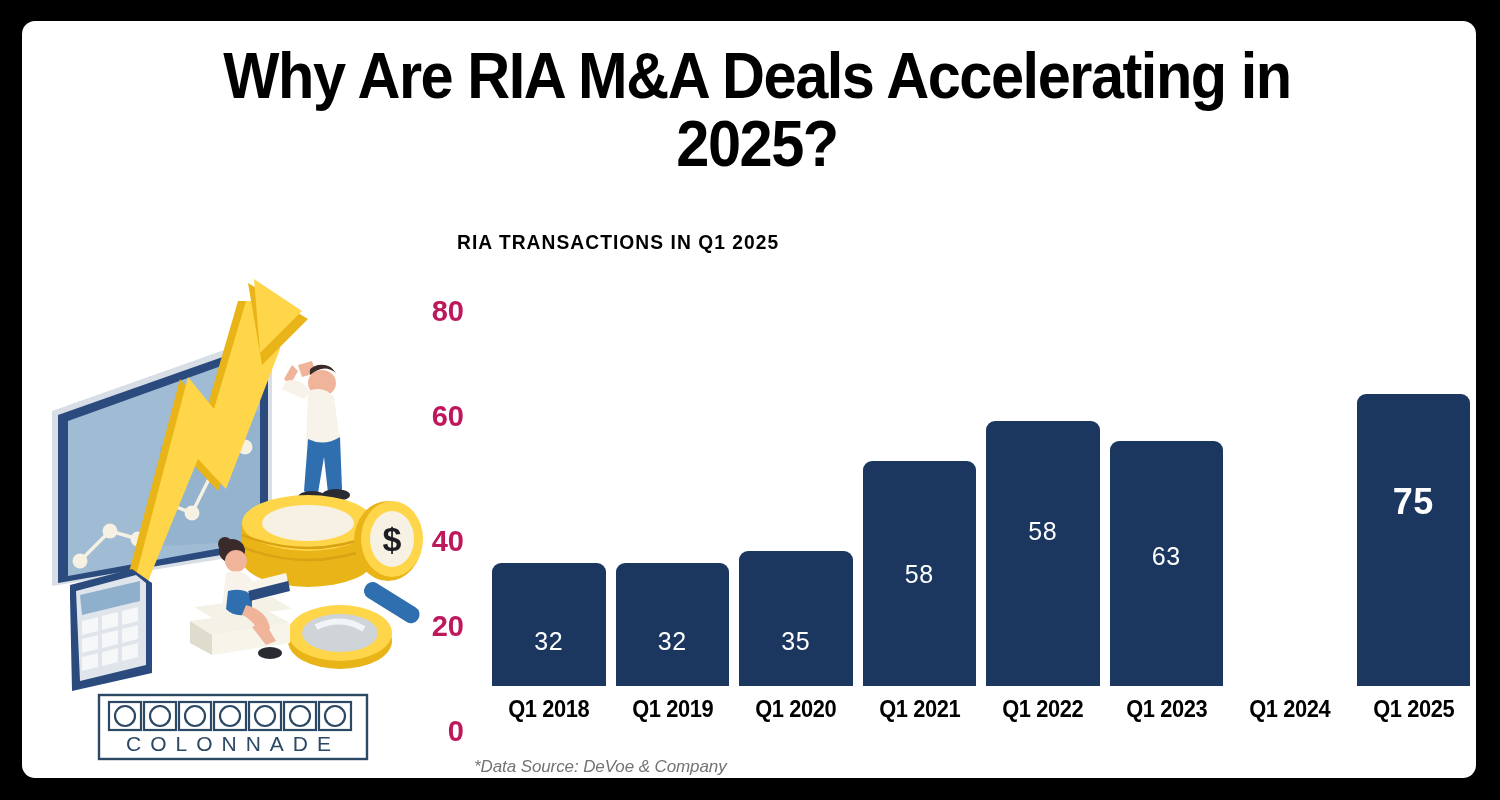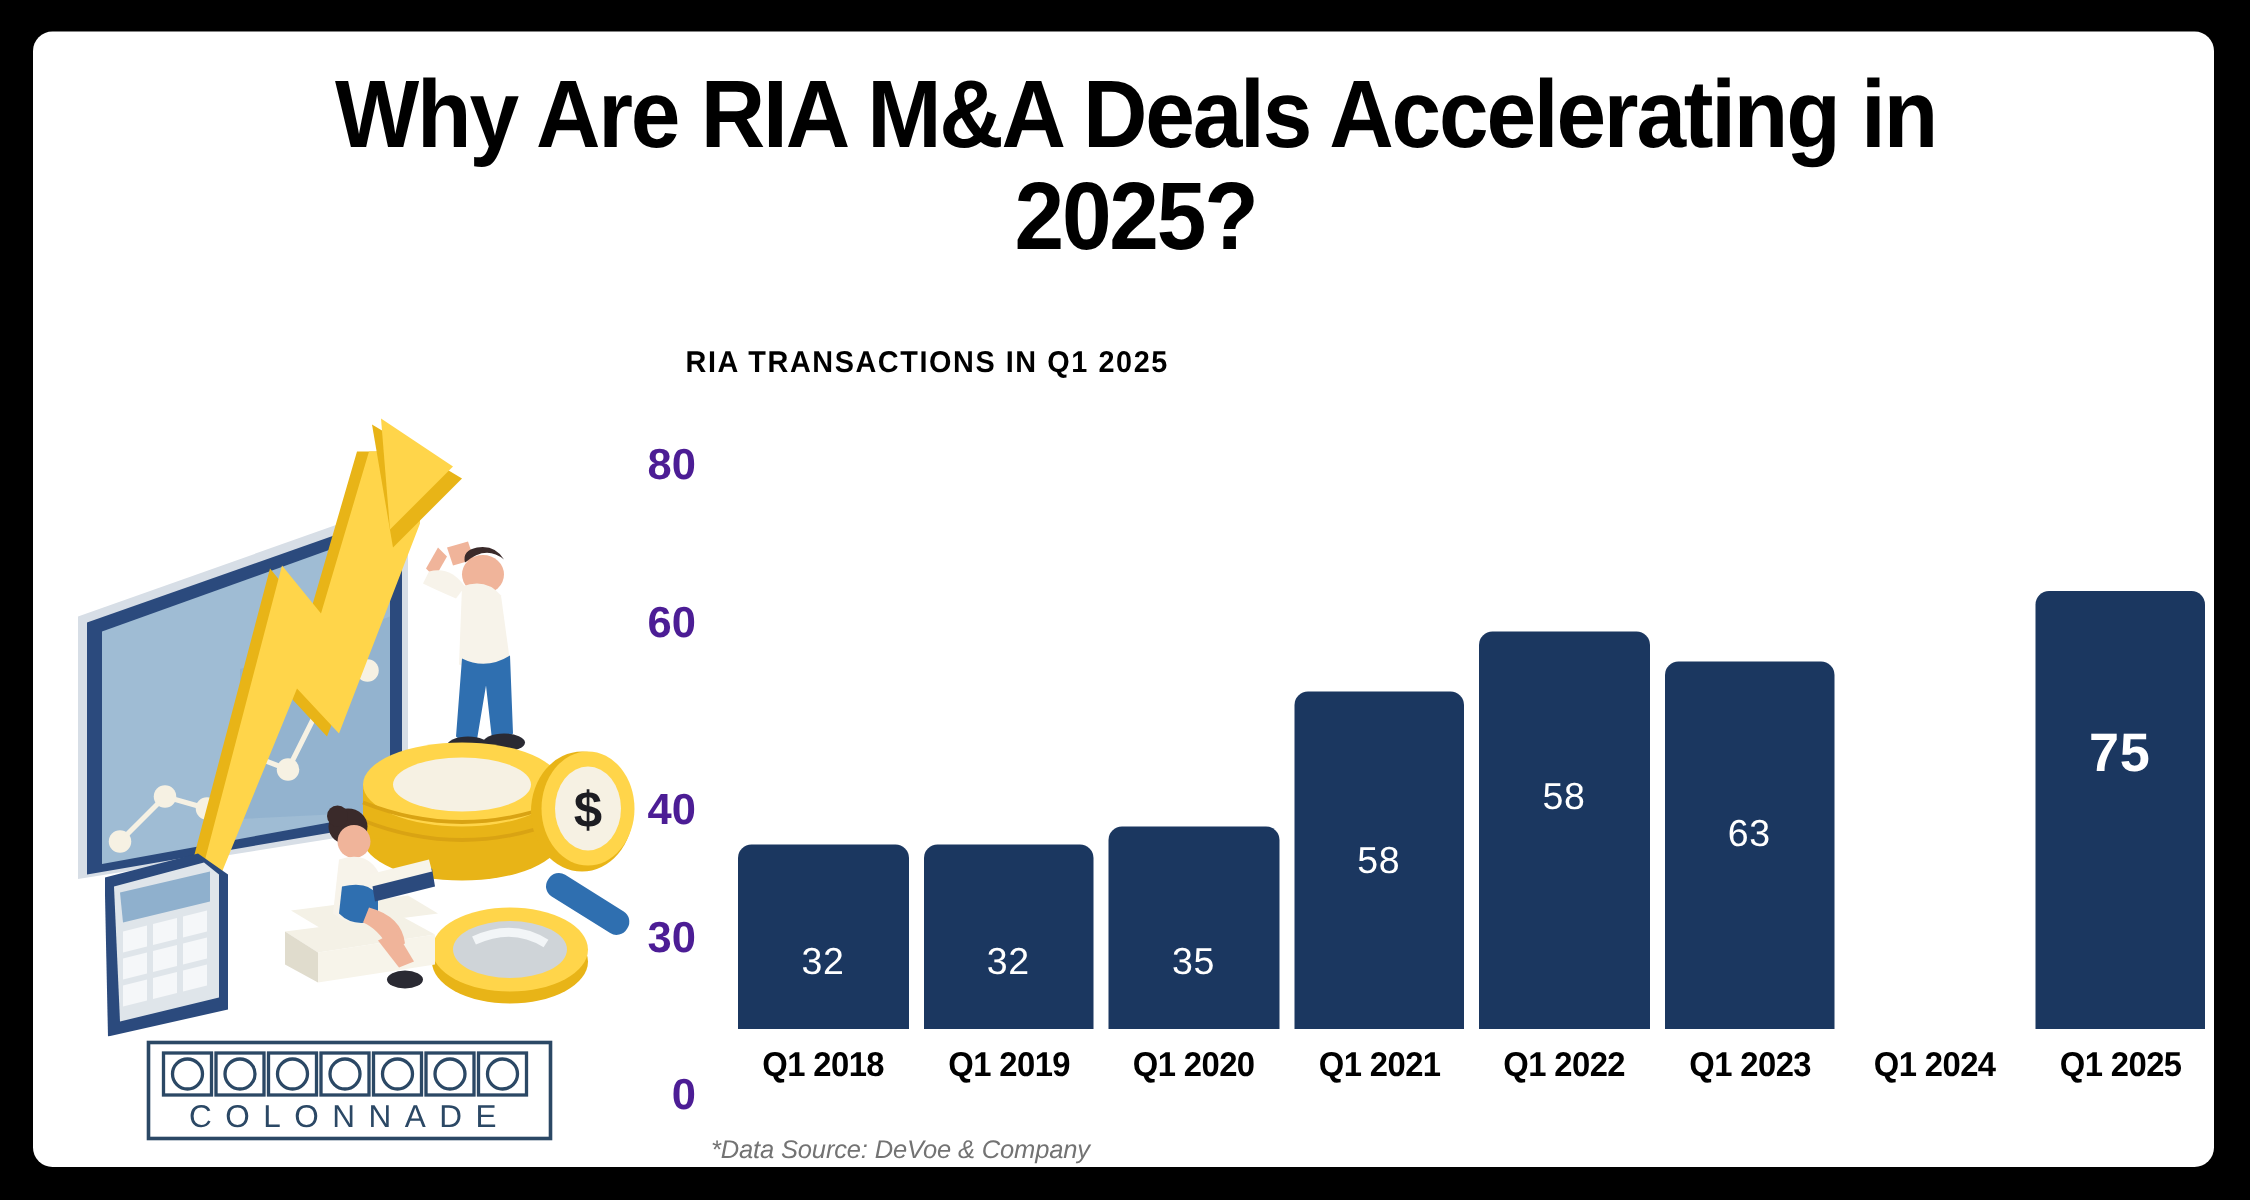--- a/index.html
+++ b/index.html
@@ -99,21 +99,21 @@
     height: 465px;
   }
 
   .y-tick {
     position: absolute;
     right: 1008px;
     width: 90px;
     text-align: right;
     font-size: 29px;
     font-weight: bold;
-    color: #4c1d95;
+    color: #be185d;
     transform: translateY(-50%);
     letter-spacing: 0px;
     white-space: nowrap;
   }
 
   #bars {
     position: absolute;
     left: 70px;
     bottom: 45px;
     right: 2px;
@@ -315,21 +315,21 @@
 
     <div id="chart-area">
 
       <div id="chart-title">RIA TRANSACTIONS IN Q1 2025</div>
 
       <div id="plot">
 
         <div class="y-tick" style="top:45px;">80</div>
         <div class="y-tick" style="top:150px;">60</div>
         <div class="y-tick" style="top:255px;margin-top:20px;">40</div>
-        <div class="y-tick" style="top:360px;">30</div>
+        <div class="y-tick" style="top:360px;">20</div>
         <div class="y-tick" style="top:465px;">0</div>
 
         <div id="bars">
           <div class="bar-col">
             <div class="bar" style="height:29.4%">
               <div class="bar-value" style="bottom:24%">32</div>
             </div>
             <div class="x-label">Q1 2018</div>
           </div>
 

